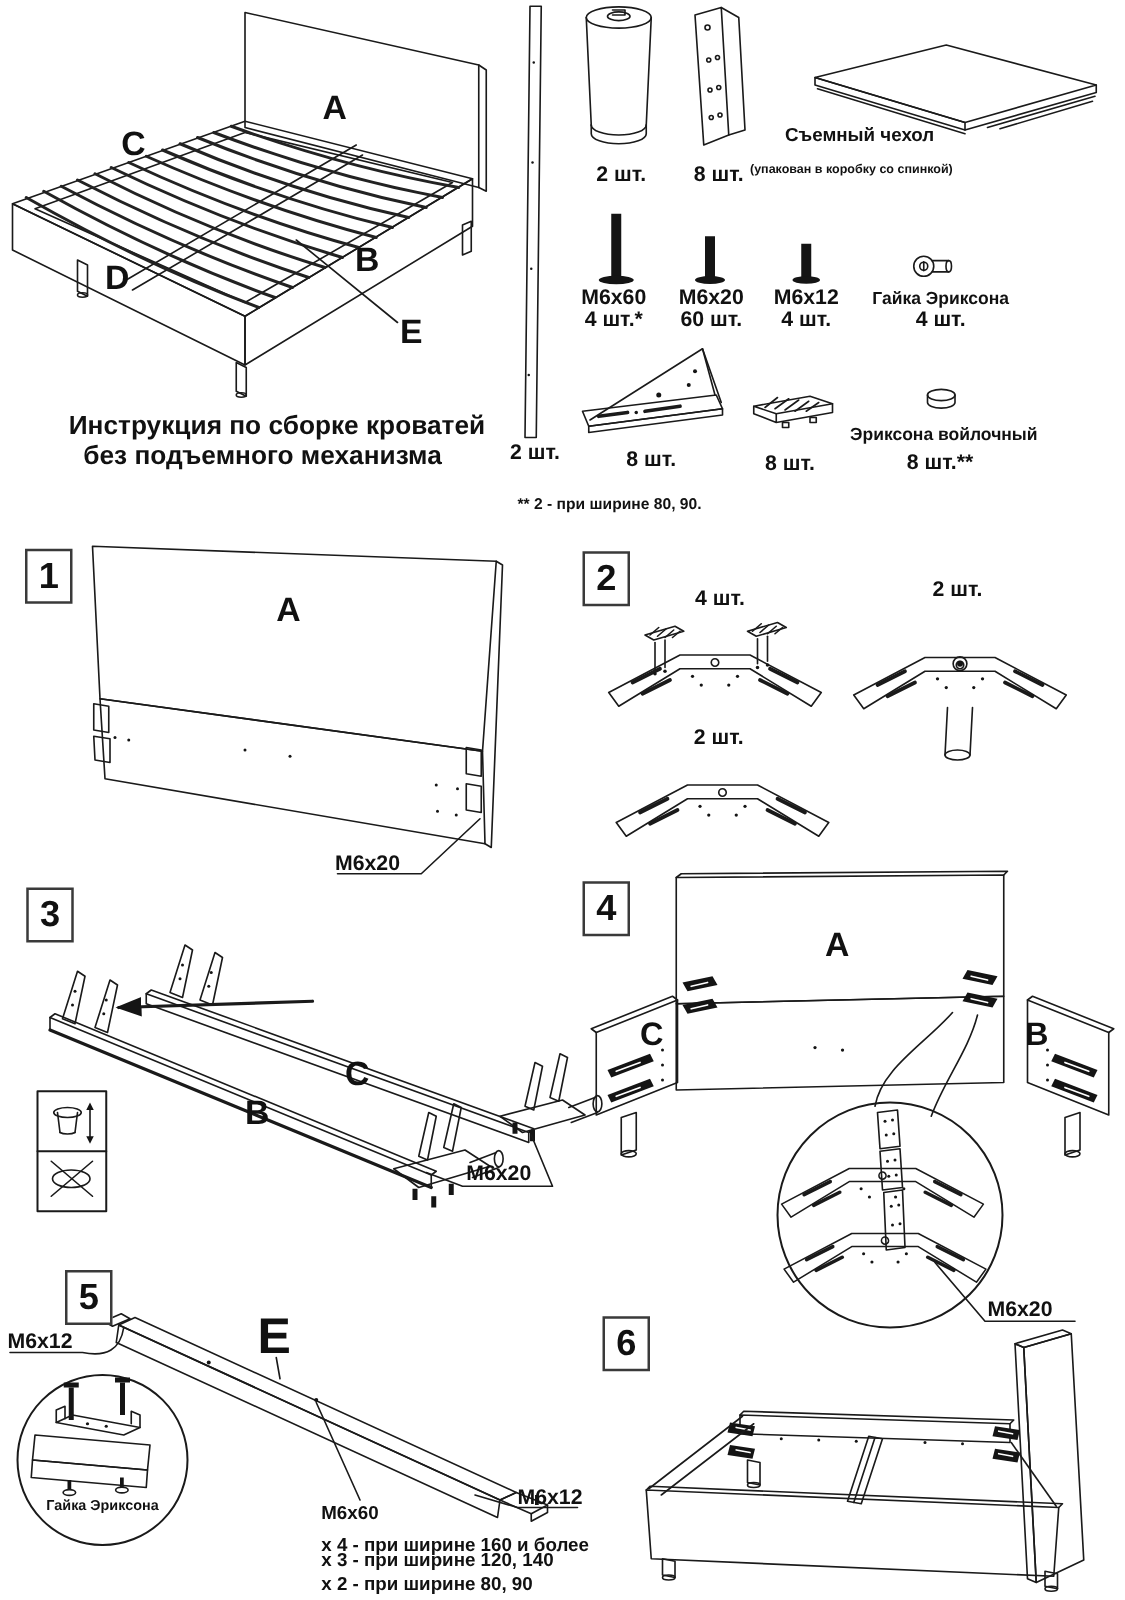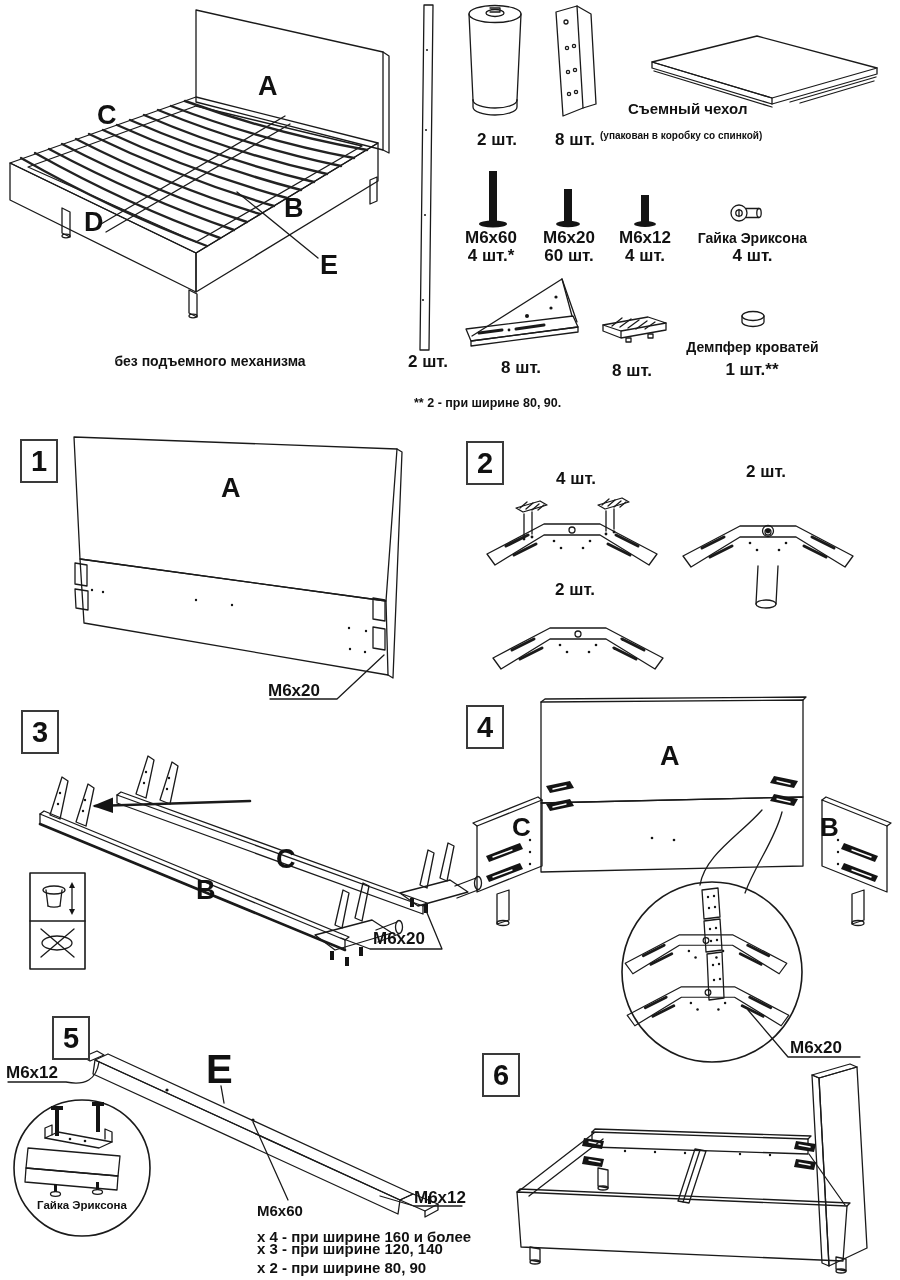--- a/index.html
+++ b/index.html
@@ -361,21 +361,22 @@
     <path d="M517,1192 L847,1206 L843,1261 L521,1247 Z"></path>
     <path d="M519,1191 L594,1133 M529,1196 L603,1139"></path>
     <path d="M845,1205 L809,1154"></path>
     <path d="M530,1247 L540,1249 L540,1262 L530,1260 Z"></path>
         <ellipse cx="535" cy="1262" rx="5" ry="2"></ellipse>
     <path d="M836,1257 L846,1259 L846,1271 L836,1269 Z"></path>
         <ellipse cx="841" cy="1271" rx="5" ry="2"></ellipse>
   </g>
 </svg>
 
-<div class="lbl c" style="left:55px;top:353px;width:310px;font-size:14px">без подъемного механизма</div>
+<div class="lbl c" style="left:55px;top:329px;width:310px;font-size:21px">Инструкция по сборке кроватей</div>
+<div class="lbl c" style="left:55px;top:353px;width:310px;font-size:21px">без подъемного механизма</div>
 <div class="lbl" style="left:414px;top:396px;font-size:12.5px">** 2 - при ширине 80, 90.</div>
 
 <div class="lbl" style="left:258px;top:71px;font-size:27px">A</div>
 <div class="lbl" style="left:97px;top:100px;font-size:27px">C</div>
 <div class="lbl" style="left:84px;top:207px;font-size:27px">D</div>
 <div class="lbl" style="left:284px;top:193px;font-size:27px">B</div>
 <div class="lbl" style="left:320px;top:250px;font-size:27px">E</div>
 <div class="lbl" style="left:408px;top:352px;font-size:17px">2 шт.</div>
 
 <div class="lbl c" style="left:462px;top:130px;width:70px;font-size:17px">2 шт.</div>
@@ -385,22 +386,22 @@
 <div class="lbl c" style="left:455px;top:228px;width:72px;font-size:17px">М6х60</div>
 <div class="lbl c" style="left:455px;top:246px;width:72px;font-size:17px">4 шт.*</div>
 <div class="lbl c" style="left:533px;top:228px;width:72px;font-size:17px">М6х20</div>
 <div class="lbl c" style="left:533px;top:246px;width:72px;font-size:17px">60 шт.</div>
 <div class="lbl c" style="left:609px;top:228px;width:72px;font-size:17px">М6х12</div>
 <div class="lbl c" style="left:609px;top:246px;width:72px;font-size:17px">4 шт.</div>
 <div class="lbl c" style="left:695px;top:230px;width:115px;font-size:14px">Гайка Эриксона</div>
 <div class="lbl c" style="left:695px;top:246px;width:115px;font-size:17px">4 шт.</div>
 <div class="lbl c" style="left:486px;top:358px;width:70px;font-size:17px">8 шт.</div>
 <div class="lbl c" style="left:597px;top:361px;width:70px;font-size:17px">8 шт.</div>
-<div class="lbl c" style="left:680px;top:339px;width:145px;font-size:14px">Демпфер кроватей</div>
-<div class="lbl c" style="left:687px;top:360px;width:130px;font-size:17px">1 шт.**</div>
+<div class="lbl c" style="left:680px;top:339px;width:145px;font-size:14px">Эриксона войлочный</div>
+<div class="lbl c" style="left:687px;top:360px;width:130px;font-size:17px">8 шт.**</div>
 
 <div class="numbox" style="left:20px;top:439px">1</div>
 <div class="lbl" style="left:221px;top:473px;font-size:27px">A</div>
 <div class="lbl" style="left:268px;top:681px;font-size:17px">М6х20</div>
 
 <div class="numbox" style="left:466px;top:441px">2</div>
 <div class="lbl c" style="left:546px;top:469px;width:60px;font-size:17px">4 шт.</div>
 <div class="lbl c" style="left:736px;top:462px;width:60px;font-size:17px">2 шт.</div>
 <div class="lbl c" style="left:545px;top:580px;width:60px;font-size:17px">2 шт.</div>
 

